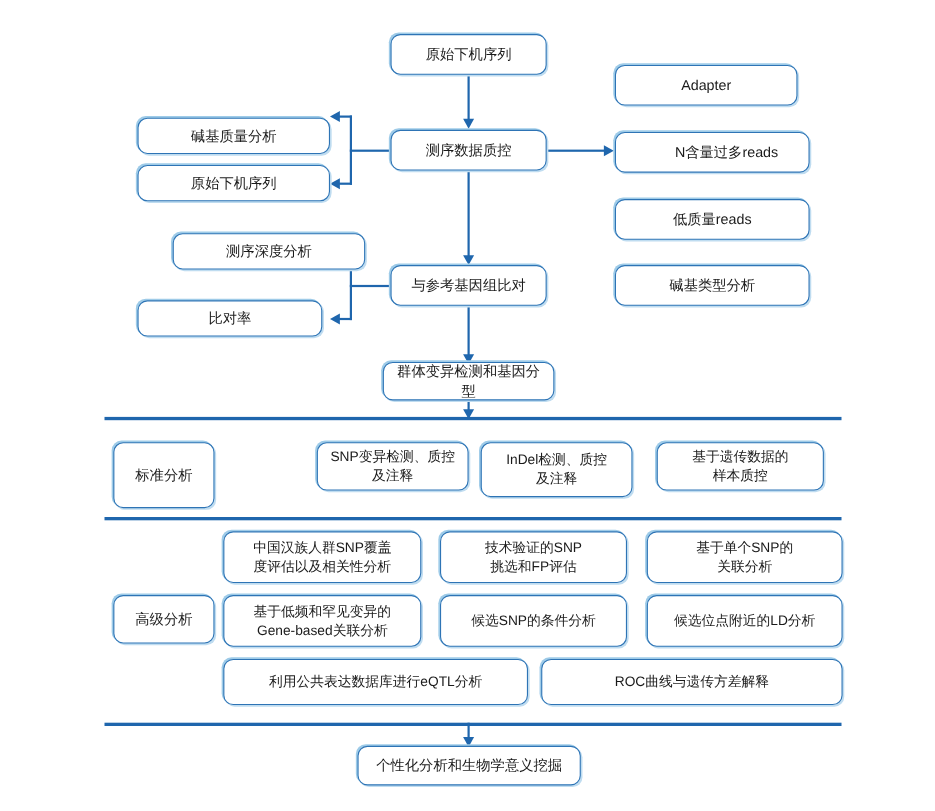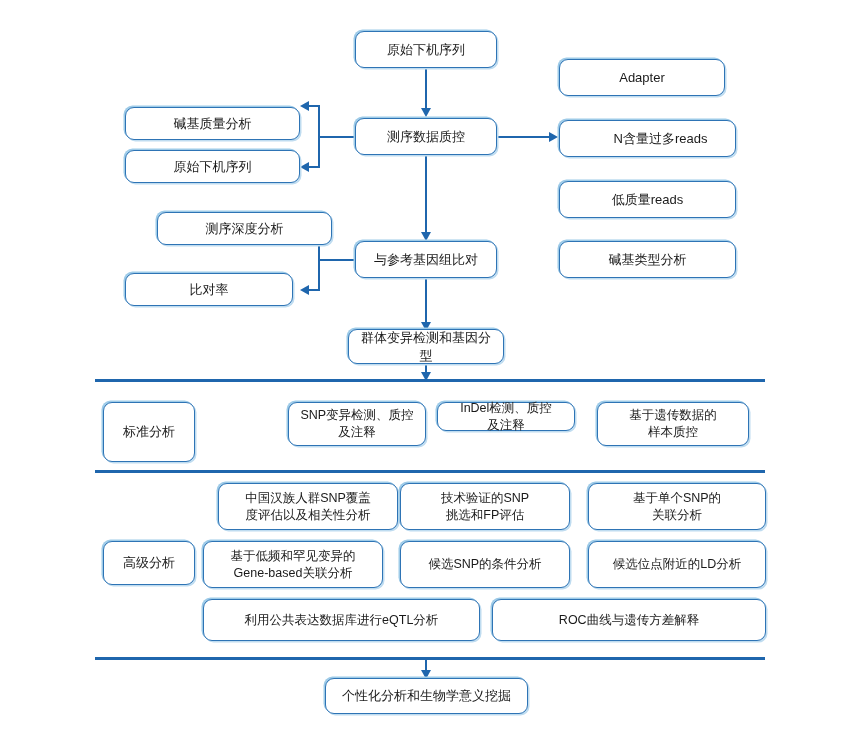--- a/index.html
+++ b/index.html
@@ -163,37 +163,37 @@
 
   <div class="node" style="left:103px; top:402px; width:92px; height:60px;">
     <span class="lbl">标准分析</span>
   </div>
 
   <div class="node small" style="left:288px; top:402px; width:138px; height:44px;">
     <span class="lbl">SNP变异检测、质控
 及注释</span>
   </div>
 
-  <div class="node small" style="left:437px; top:402px; width:138px; height:29px;">
+  <div class="node small" style="left:437px; top:402px; width:138px; height:50px;">
     <span class="lbl">InDel检测、质控
 及注释</span>
   </div>
 
   <div class="node small" style="left:597px; top:402px; width:152px; height:44px;">
     <span class="lbl">基于遗传数据的
 样本质控</span>
   </div>
 
   <div class="divider" style="left:95px; top:470px; width:670px;"></div>
 
   <div class="node" style="left:103px; top:541px; width:92px; height:44px;">
     <span class="lbl">高级分析</span>
   </div>
 
-  <div class="node small" style="left:218px; top:483px; width:180px; height:47px;">
+  <div class="node small" style="left:203px; top:483px; width:180px; height:47px;">
     <span class="lbl">中国汉族人群SNP覆盖
 度评估以及相关性分析</span>
   </div>
 
   <div class="node small" style="left:400px; top:483px; width:170px; height:47px;">
     <span class="lbl">技术验证的SNP
 挑选和FP评估</span>
   </div>
 
   <div class="node small" style="left:203px; top:541px; width:180px; height:47px;">

